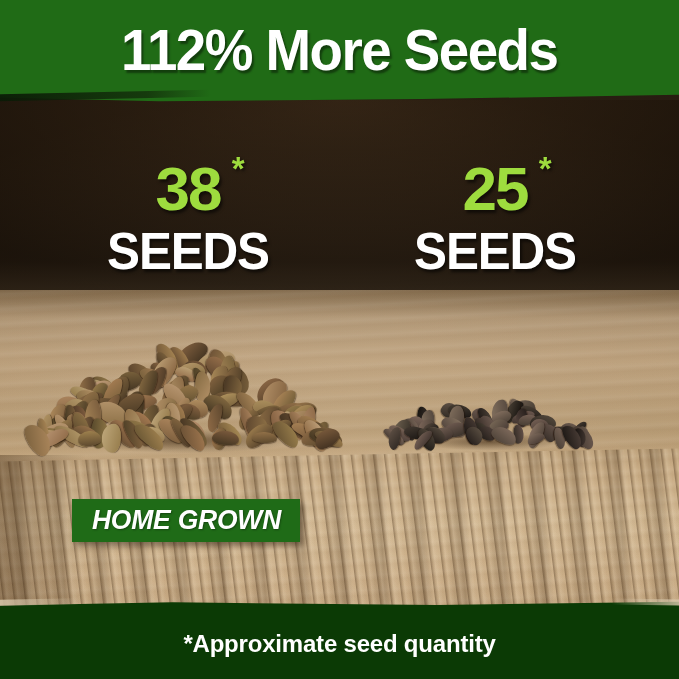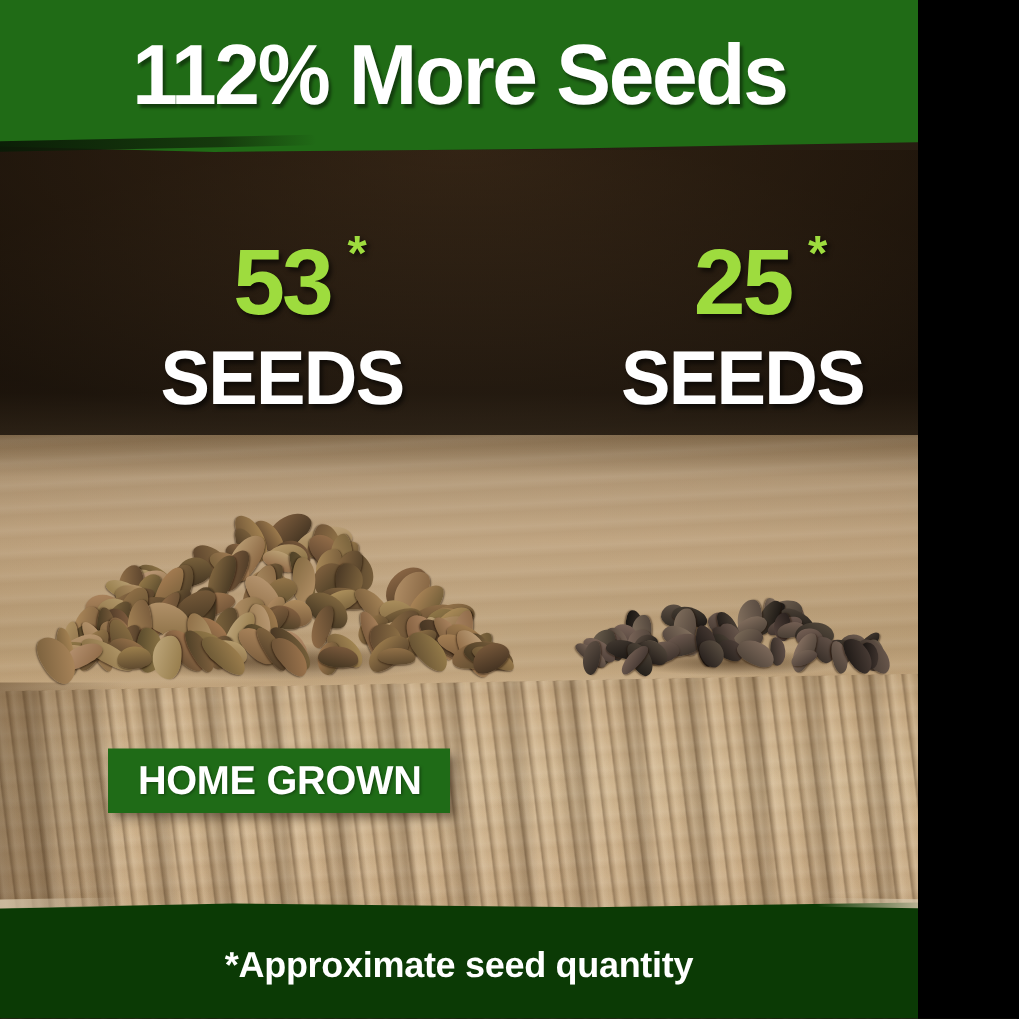--- a/index.html
+++ b/index.html
@@ -7,21 +7,21 @@
     margin: 0;
     padding: 0;
     background: #000;
   }
   body {
     font-family: "Liberation Sans", sans-serif;
   }
 
   .card {
     position: relative;
-    width: 612px;
+    width: 679px;
     height: 679px;
     overflow: hidden;
     background: #251a10;
     user-select: none;
   }
 
   
   .photo {
     position: absolute;
     inset: 0;
@@ -232,21 +232,21 @@
   }
   .badge-label {
     color: #ffffff;
     font-size: 27px;
     font-weight: 700;
     letter-spacing: -0.2px;
     line-height: 1;
     transform: scaleX(0.98);
     text-shadow: 1px 1px 2px rgba(0,0,0,0.35);
   }
-  .badge.home  { left: 72px;  width: 228px; background: #1f6b17; }
+  .badge.home  { left: 72px;  width: 228px; background: #1f6b17; font-style: italic; }
   .badge.other { left: 382px; width: 228px; background: #564c48; }
 
   
   .footer {
     position: absolute;
     left: -8px; right: -8px;
     bottom: -4px;
     height: 84px;
     background: #0b3a05;
     clip-path: polygon(0% 8%, 26% 4%, 64% 7%, 100% 3%, 100% 100%, 0% 100%);
@@ -513,21 +513,21 @@
       <div class="seed" style="left: 186.92px; top: 44.2495px; width: 26.7124px; height: 13.9637px; transform: rotate(50.5833deg); background: linear-gradient(205.851deg, rgb(112, 93, 81) 0%, rgb(58, 49, 42) 100%); z-index: 51;"></div>
     </div>
 
   <div class="header">
     <div class="header-title">112% More Seeds</div>
   </div>
   <div class="header-streak"></div>
 
   <div class="stat left">
     <div class="stat-count">
-      <span>53</span>
+      <span>38</span>
       <span class="stat-star">*</span>
     </div>
     <div class="stat-unit">SEEDS</div>
   </div>
 
   <div class="stat right">
     <div class="stat-count">
       <span>25</span>
       <span class="stat-star">*</span>
     </div>

